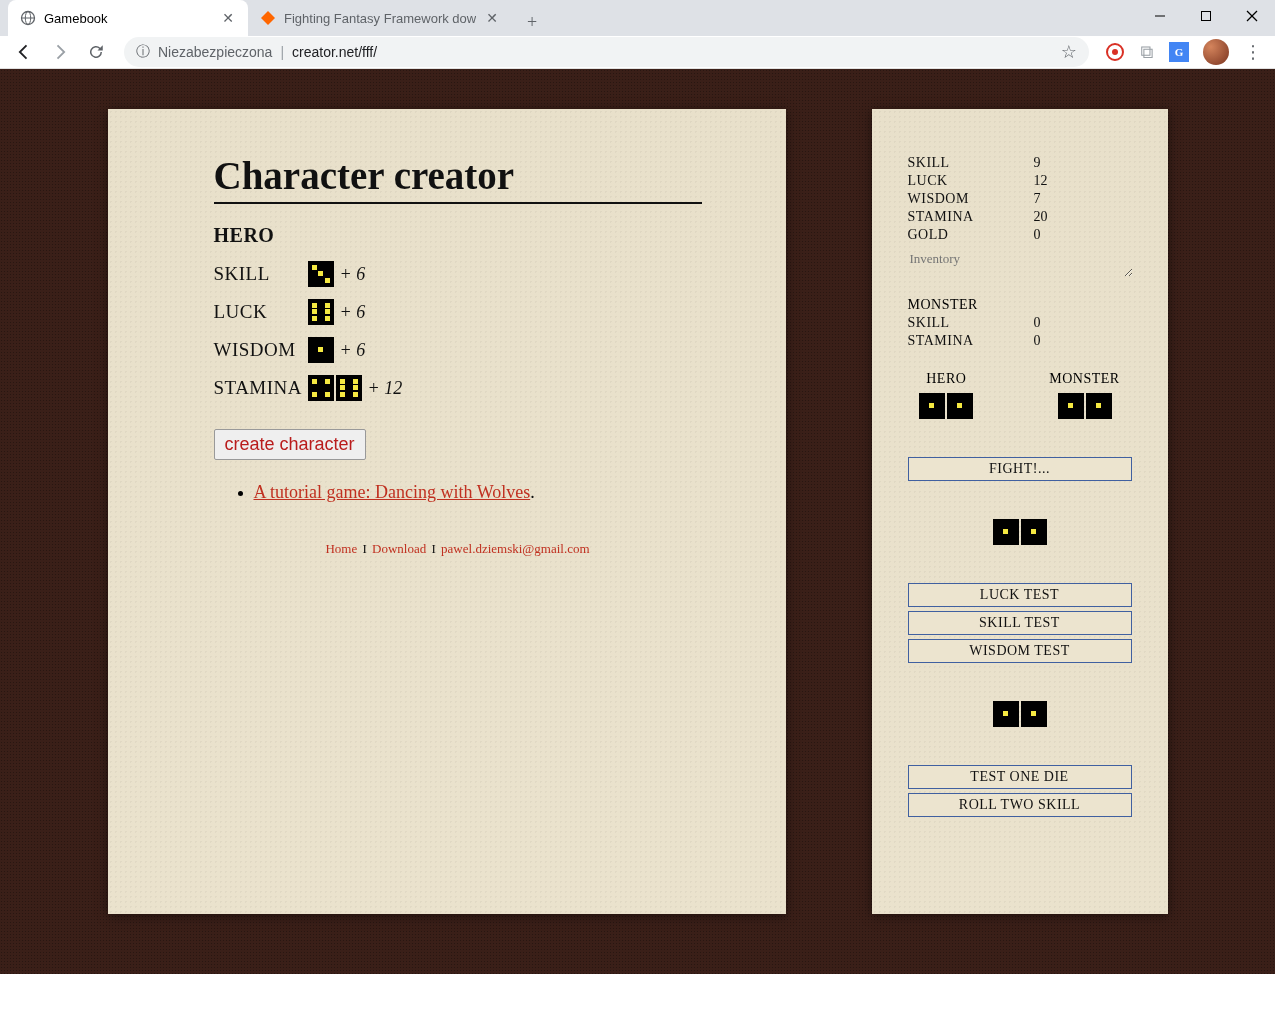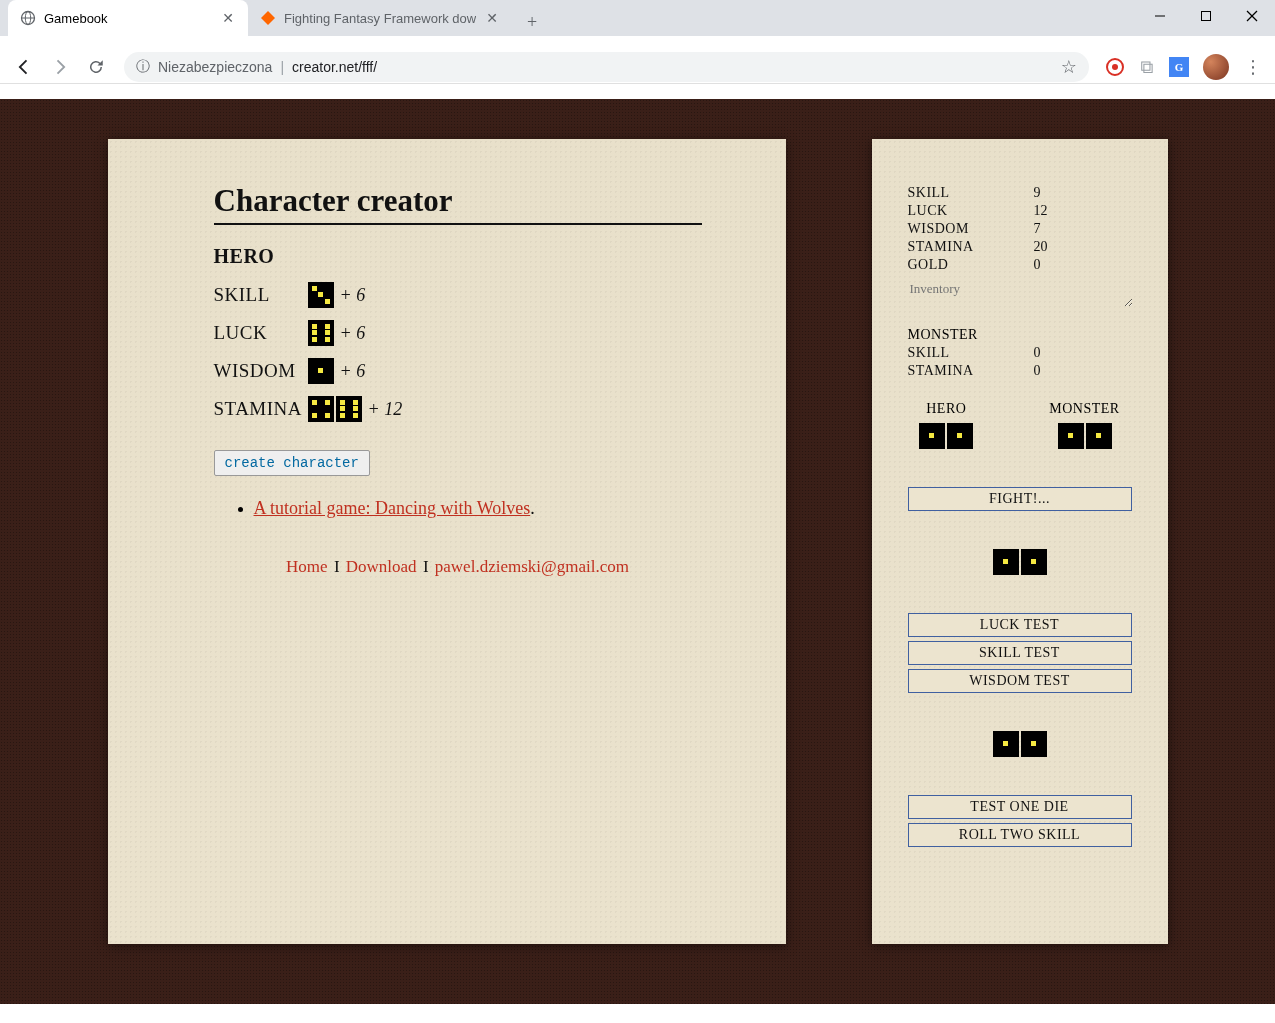--- a/index.html
+++ b/index.html
@@ -1,19 +1,19 @@
 <!DOCTYPE html>
 <html><head>
 <meta charset="utf-8">
 <style>
   * { box-sizing: border-box; margin: 0; padding: 0; }
   html, body { width: 1275px; height: 1023px; font-family: Georgia, 'Times New Roman', serif; overflow: hidden; }
   
   
-  .browser { width: 1275px; height: 945px; background: #fff; display: flex; flex-direction: column; gap: 15px; }
+  .browser { width: 1275px; height: 945px; background: #fff; display: flex; flex-direction: column; }
   .window-controls { position: absolute; top: 0; right: 0; display: flex; }
   .winbtn { width: 46px; height: 32px; display: flex; align-items: center; justify-content: center; color: #000; font-size: 14px; }
   
   .tabbar { height: 40px; background: #dee1e6; display: flex; align-items: flex-end; padding-left: 8px; }
   .tab { height: 36px; border-radius: 8px 8px 0 0; display: flex; align-items: center; padding: 0 12px; min-width: 240px; max-width: 280px; font-family: -apple-system, 'Segoe UI', Arial, sans-serif; font-size: 13px; gap: 8px; position: relative; }
   .tab.active { background: #fff; }
   .tab.inactive { background: #dee1e6; color: #5f6368; }
   .tab-icon { width: 16px; height: 16px; flex-shrink: 0; }
   .tab-title { flex: 1; overflow: hidden; white-space: nowrap; text-overflow: ellipsis; }
   .tab-close { width: 16px; height: 16px; display: flex; align-items: center; justify-content: center; font-size: 14px; color: #5f6368; border-radius: 50%; }
@@ -40,45 +40,45 @@
   
   .paper { background: #ece4cf; background-image: 
     radial-gradient(rgba(0,0,0,0.04) 1px, transparent 1px),
     linear-gradient(rgba(200,190,160,0.1), rgba(200,190,160,0.05));
     background-size: 5px 5px, 100% 100%;
     box-shadow: 0 2px 10px rgba(0,0,0,0.5);
   }
   .paper-main { width: 678px; height: 805px; padding: 44px 84px 20px 106px; }
   .paper-side { width: 296px; height: 805px; padding: 44px 36px 20px; }
   
-  .main-title { font-size: 31px; font-weight: bold; color: #111; border-bottom: 2px solid #111; padding-bottom: 4px; margin-bottom: 20px; }
+  .main-title { font-size: 39px; font-weight: bold; color: #111; border-bottom: 2px solid #111; padding-bottom: 4px; margin-bottom: 20px; }
   .section-title { font-size: 20px; font-weight: bold; color: #111; margin: 8px 0 8px; letter-spacing: 0.5px; }
   
   .stat-row { display: flex; align-items: center; height: 38px; }
   .stat-label { font-size: 19px; letter-spacing: 0.5px; color: #111; width: 94px; }
   .dice-group { display: flex; gap: 2px; }
   .die { width: 26px; height: 26px; background: #000; position: relative; display: inline-block; }
   .pip { position: absolute; width: 5px; height: 5px; background: #f5e942; }
   .p-tl { top: 4px; left: 4px; }
   .p-tr { top: 4px; right: 4px; }
   .p-ml { top: 10px; left: 4px; }
   .p-mr { top: 10px; right: 4px; }
   .p-c  { top: 10px; left: 10px; }
   .p-bl { bottom: 4px; left: 4px; }
   .p-br { bottom: 4px; right: 4px; }
   .plus { font-size: 18px; color: #111; margin-left: 6px; font-style: italic; }
   
-  .create-btn { margin: 22px 0 18px; padding: 4px 10px; background: #efefef; border: 1px solid #999; border-radius: 2px; font-family: Liberation Mono, monospace; font-size: 14px; color: #0369a1; cursor: pointer; }
+  .create-btn { margin: 22px 0 18px; padding: 4px 10px; background: #efefef; border: 1px solid #999; border-radius: 2px; font-family: Liberation Sans, sans-serif; font-size: 18px; color: #b91c1c; cursor: pointer; }
   
   .link-list { padding-left: 40px; }
   .link-list li { margin: 4px 0; }
   .link-red { color: #c03020; font-size: 18px; }
   .period { color: #111; font-size: 18px; }
   
-  .footer-links { margin-top: 38px; text-align: center; font-size: 17px; }
+  .footer-links { margin-top: 38px; text-align: center; font-size: 13px; }
   .footer-links a { color: #c03020; text-decoration: none; }
   .footer-sep { color: #111; margin: 0 2px; }
   
   
   .side-stats { font-size: 14px; color: #111; }
   .side-row { display: flex; margin: 2px 0; }
   .side-label { width: 126px; letter-spacing: 0.5px; }
   .side-val { }
   .inv { margin: 6px 0 14px; }
   .inv textarea { width: 225px; height: 28px; border: none; background: transparent; resize: both; font-family: inherit; font-size: 13px; padding: 2px; }

